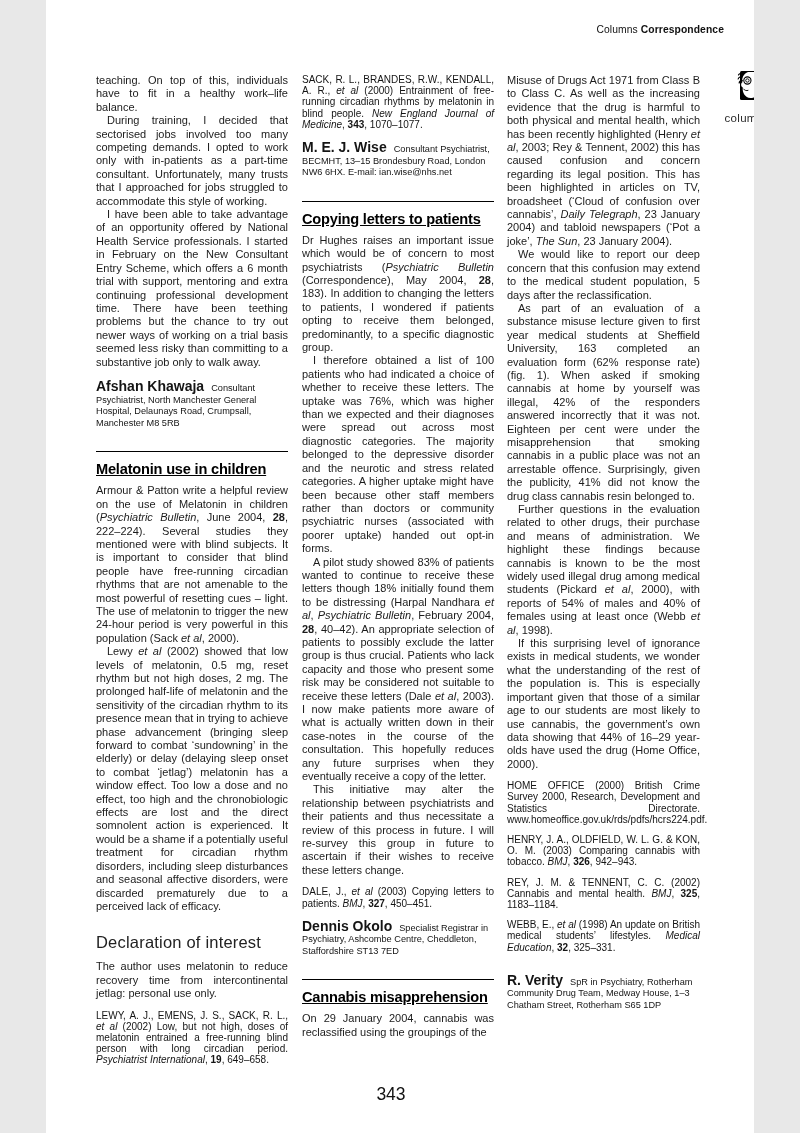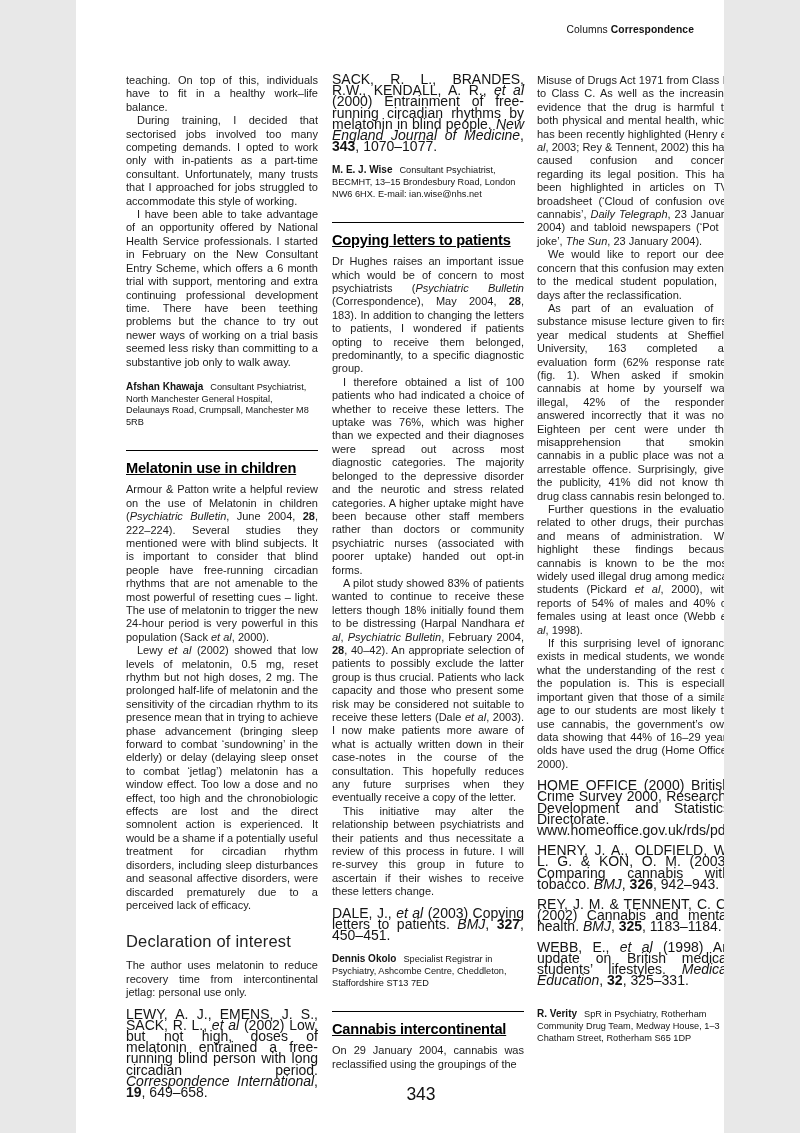--- a/index.html
+++ b/index.html
@@ -1,18 +1,18 @@
 <!DOCTYPE html>
 <html><head>
 <meta charset="utf-8">
 <style>
   * { margin:0; padding:0; box-sizing:border-box; }
   html,body { background:#e8e8e8; }
   .page {
-    position:relative; width:648px; height:1133px; margin:0 auto;
+    position:relative; width:708px; height:1133px; margin:0 auto;
     background:#ffffff; overflow:hidden;
     font-family:"Liberation Sans", sans-serif; color:#1b1b1b;
   }
   .runhead {
     position:absolute; top:24px; right:30px;
     font-size:10.3px; letter-spacing:0.1px; color:#111;
   }
   .runhead .sec { font-weight:400; }
   .runhead .ttl { font-weight:700; }
   .col { position:absolute; top:74px; }
@@ -20,28 +20,28 @@
   .col2 { left:256px; width:192px; }
   .col3 { left:461px; width:193px; }
   .col > :first-child { margin-top:0; }
 
   p.body {
     font-size:11px; line-height:13.4px; text-align:justify;
     color:#1b1b1b; margin:0;
   }
   p.body.ind { text-indent:11px; }
   p.ref {
-    font-size:14px; line-height:11.2px; text-align:justify;
+    font-size:10px; line-height:11.2px; text-align:justify;
     margin-top:9px; color:#141414;
   }
   p.sig {
     font-size:9.2px; line-height:11.6px; margin-top:12px; color:#141414;
   }
   p.sig.gap { margin-top:22px; }
-  p.sig strong { font-size:10px; margin-right:7px;text-align:center; }
+  p.sig strong { font-size:14px; margin-right:7px;text-align:center; }
   .rule {
     border-top:1.4px solid #000; margin-top:22px; height:0;
   }
   h3.shead {
     font-size:14.6px; font-weight:700; letter-spacing:-0.2px;
     margin:9px 0 7px 0; color:#000;text-decoration:underline;
   }
   h2.dhead {
     font-size:16.5px; font-weight:400; letter-spacing:0.2px;
     margin:20px 0 8px 0; color:#222;
@@ -76,35 +76,35 @@
       <p class="body">teaching. On top of this, individuals have to fit in a healthy work–life balance.</p>
       <p class="body ind">During training, I decided that sectorised jobs involved too many competing demands. I opted to work only with in-patients as a part-time consultant. Unfortunately, many trusts that I approached for jobs struggled to accommodate this style of working.</p>
       <p class="body ind">I have been able to take advantage of an opportunity offered by National Health Service professionals. I started in February on the New Consultant Entry Scheme, which offers a 6 month trial with support, mentoring and extra continuing professional development time. There have been teething problems but the chance to try out newer ways of working on a trial basis seemed less risky than committing to a substantive job only to walk away.</p>
       <p class="sig"><strong>Afshan Khawaja</strong>Consultant Psychiatrist, North Manchester General Hospital, Delaunays Road, Crumpsall, Manchester M8 5RB</p>
       <div class="rule"></div>
       <h3 class="shead">Melatonin use in children</h3>
       <p class="body">Armour &amp; Patton write a helpful review on the use of Melatonin in children (<em>Psychiatric Bulletin</em>, June 2004, <strong>28</strong>, 222–224). Several studies they mentioned were with blind subjects. It is important to consider that blind people have free-running circadian rhythms that are not amenable to the most powerful of resetting cues – light. The use of melatonin to trigger the new 24-hour period is very powerful in this population (Sack <em>et al</em>, 2000).</p>
       <p class="body ind">Lewy <em>et al</em> (2002) showed that low levels of melatonin, 0.5 mg, reset rhythm but not high doses, 2 mg. The prolonged half-life of melatonin and the sensitivity of the circadian rhythm to its presence mean that in trying to achieve phase advancement (bringing sleep forward to combat ‘sundowning’ in the elderly) or delay (delaying sleep onset to combat ‘jetlag’) melatonin has a window effect. Too low a dose and no effect, too high and the chronobiologic effects are lost and the direct somnolent action is experienced. It would be a shame if a potentially useful treatment for circadian rhythm disorders, including sleep disturbances and seasonal affective disorders, were discarded prematurely due to a perceived lack of efficacy.</p>
       <h2 class="dhead">Declaration of interest</h2>
       <p class="body">The author uses melatonin to reduce recovery time from intercontinental jetlag: personal use only.</p>
-      <p class="ref">LEWY, A. J., EMENS, J. S., SACK, R. L., <em>et al</em> (2002) Low, but not high, doses of melatonin entrained a free-running blind person with long circadian period. <em>Correspondence International</em>, <strong>19</strong>, 649–658.</p>
+      <p class="ref">LEWY, A. J., EMENS, J. S., SACK, R. L., <em>et al</em> (2002) Low, but not high, doses of melatonin entrained a free-running blind person with long circadian period. <em>Psychiatrist International</em>, <strong>19</strong>, 649–658.</p>
     </div>
   <div class="col col2">
       <p class="ref">SACK, R. L., BRANDES, R.W., KENDALL, A. R., <em>et al</em> (2000) Entrainment of free-running circadian rhythms by melatonin in blind people. <em>New England Journal of Medicine</em>, <strong>343</strong>, 1070–1077.</p>
       <p class="sig"><strong>M. E. J. Wise</strong>Consultant Psychiatrist, BECMHT, 13–15 Brondesbury Road, London NW6 6HX. E-mail: ian.wise@nhs.net</p>
       <div class="rule"></div>
       <h3 class="shead">Copying letters to patients</h3>
       <p class="body">Dr Hughes raises an important issue which would be of concern to most psychiatrists (<em>Psychiatric Bulletin</em> (Correspondence), May 2004, <strong>28</strong>, 183). In addition to changing the letters to patients, I wondered if patients opting to receive them belonged, predominantly, to a specific diagnostic group.</p>
       <p class="body ind">I therefore obtained a list of 100 patients who had indicated a choice of whether to receive these letters. The uptake was 76%, which was higher than we expected and their diagnoses were spread out across most diagnostic categories. The majority belonged to the depressive disorder and the neurotic and stress related categories. A higher uptake might have been because other staff members rather than doctors or community psychiatric nurses (associated with poorer uptake) handed out opt-in forms.</p>
       <p class="body ind">A pilot study showed 83% of patients wanted to continue to receive these letters though 18% initially found them to be distressing (Harpal Nandhara <em>et al</em>, <em>Psychiatric Bulletin</em>, February 2004, <strong>28</strong>, 40–42). An appropriate selection of patients to possibly exclude the latter group is thus crucial. Patients who lack capacity and those who present some risk may be considered not suitable to receive these letters (Dale <em>et al</em>, 2003). I now make patients more aware of what is actually written down in their case-notes in the course of the consultation. This hopefully reduces any future surprises when they eventually receive a copy of the letter.</p>
       <p class="body ind">This initiative may alter the relationship between psychiatrists and their patients and thus necessitate a review of this process in future. I will re-survey this group in future to ascertain if their wishes to receive these letters change.</p>
       <p class="ref">DALE, J., <em>et al</em> (2003) Copying letters to patients. <em>BMJ</em>, <strong>327</strong>, 450–451.</p>
       <p class="sig"><strong>Dennis Okolo</strong>Specialist Registrar in Psychiatry, Ashcombe Centre, Cheddleton, Staffordshire ST13 7ED</p>
       <div class="rule"></div>
-      <h3 class="shead">Cannabis intercontinental</h3>
+      <h3 class="shead">Cannabis misapprehension</h3>
       <p class="body">On 29 January 2004, cannabis was reclassified using the groupings of the</p>
     </div>
   <div class="col col3">
       <p class="body">Misuse of Drugs Act 1971 from Class B to Class C. As well as the increasing evidence that the drug is harmful to both physical and mental health, which has been recently highlighted (Henry <em>et al</em>, 2003; Rey &amp; Tennent, 2002) this has caused confusion and concern regarding its legal position. This has been highlighted in articles on TV, broadsheet (‘Cloud of confusion over cannabis’, <em>Daily Telegraph</em>, 23 January 2004) and tabloid newspapers (‘Pot a joke’, <em>The Sun</em>, 23 January 2004).</p>
       <p class="body ind">We would like to report our deep concern that this confusion may extend to the medical student population, 5 days after the reclassification.</p>
       <p class="body ind">As part of an evaluation of a substance misuse lecture given to first year medical students at Sheffield University, 163 completed an evaluation form (62% response rate) (fig. 1). When asked if smoking cannabis at home by yourself was illegal, 42% of the responders answered incorrectly that it was not. Eighteen per cent were under the misapprehension that smoking cannabis in a public place was not an arrestable offence. Surprisingly, given the publicity, 41% did not know the drug class cannabis resin belonged to.</p>
       <p class="body ind">Further questions in the evaluation related to other drugs, their purchase and means of administration. We highlight these findings because cannabis is known to be the most widely used illegal drug among medical students (Pickard <em>et al</em>, 2000), with reports of 54% of males and 40% of females using at least once (Webb <em>et al</em>, 1998).</p>
       <p class="body ind">If this surprising level of ignorance exists in medical students, we wonder what the understanding of the rest of the population is. This is especially important given that those of a similar age to our students are most likely to use cannabis, the government’s own data showing that 44% of 16–29 year-olds have used the drug (Home Office, 2000).</p>
       <p class="ref">HOME OFFICE (2000) British Crime Survey 2000, Research, Development and Statistics Directorate. www.homeoffice.gov.uk/rds/pdfs/hcrs224.pdf.</p>
       <p class="ref">HENRY, J. A., OLDFIELD, W. L. G. &amp; KON, O. M. (2003) Comparing cannabis with tobacco. <em>BMJ</em>, <strong>326</strong>, 942–943.</p>

